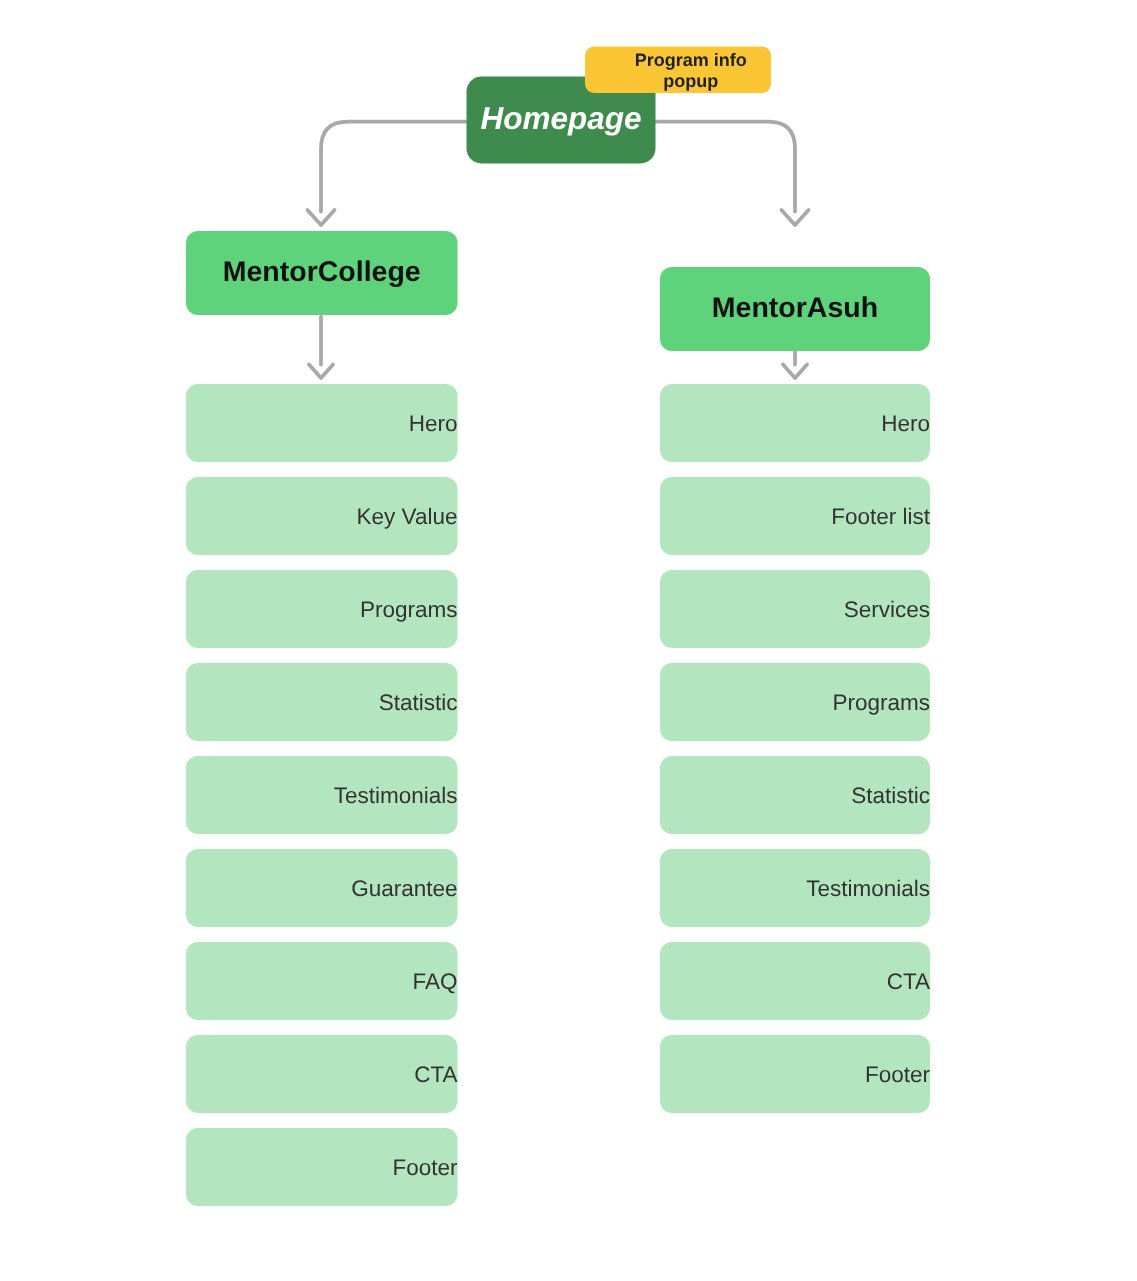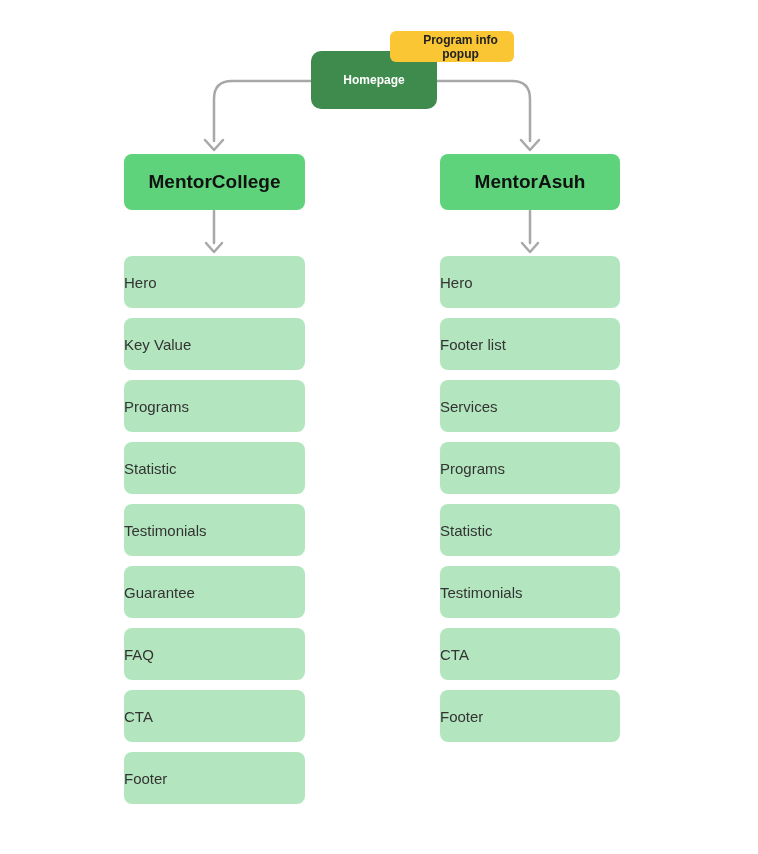--- a/index.html
+++ b/index.html
@@ -12,30 +12,30 @@
   *{box-sizing:border-box;margin:0;padding:0;}
   html,body{background:var(--background);}
   body{font-family:"Liberation Sans", sans-serif;}
   .canvas{position:relative;width:758px;height:854px;background:var(--background);overflow:hidden;}
   .connectors{position:absolute;left:0;top:0;width:758px;height:854px;pointer-events:none;}
   .connectors path{fill:none;stroke:var(--connector);stroke-width:2.5;stroke-linecap:round;stroke-linejoin:round;}
   .node{position:absolute;display:flex;align-items:center;justify-content:center;text-align:center;}
   .popup-node{left:390px;top:31px;width:124px;height:31px;background:var(--popup-bg);
     border-radius:6px;font-size:12px;font-weight:bold;color:var(--popup-text);z-index:3;padding-left:17px;}
   .root-node{left:311px;top:51px;width:126px;height:58px;background:var(--root-bg);
-    border-radius:10px;font-size:12px;font-weight:bold;color:var(--root-text);z-index:2;}
+    border-radius:10px;font-size:21px;font-weight:bold;color:var(--root-text);z-index:2;font-style:italic;}
   .branch-node{top:154px;height:56px;background:var(--branch-bg);border-radius:8px;
     font-size:19px;font-weight:bold;color:var(--branch-text);z-index:1;}
   .branch-left{left:124px;width:181px;}
-  .branch-right{left:440px;width:180px;}
+  .branch-right{left:440px;width:180px;margin-top:24px;}
   .column{position:absolute;top:256px;display:flex;flex-direction:column;gap:10px;}
   .column-left{left:124px;width:181px;}
   .column-right{left:440px;width:180px;}
   .item-node{height:52px;background:var(--item-bg);border-radius:8px;display:flex;
-    align-items:center;justify-content:flex-start;text-align:center;font-size:15px;color:var(--item-text);}
+    align-items:center;justify-content:flex-end;text-align:center;font-size:15px;color:var(--item-text);}
 </style>
 </head>
 <body>
 
 <div class="canvas">
 
   <svg class="connectors" viewBox="0 0 758 854" aria-hidden="true">
     <path d="M 311 81 L 232 81 Q 214 81 214 99 L 214 141"></path>
     <path d="M 205 140 L 214 150 L 223 140"></path>
     <path d="M 437 81 L 512 81 Q 530 81 530 99 L 530 141"></path>

